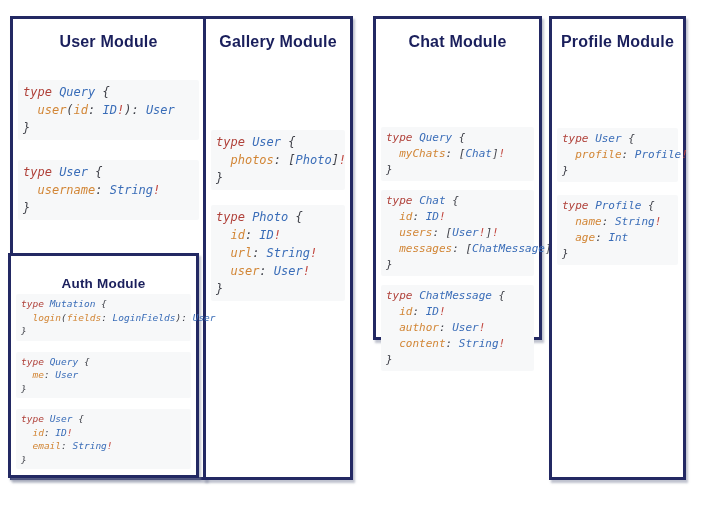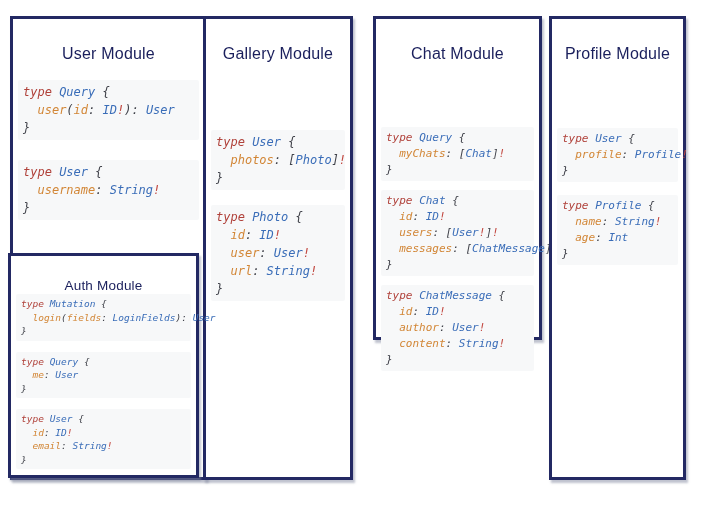--- a/index.html
+++ b/index.html
@@ -9,23 +9,23 @@
   html,body{margin:0;padding:0;background:#fff;}
   #canvas{position:relative;width:704px;height:511px;background:#ffffff;overflow:hidden;
           font-family:"Liberation Sans",sans-serif;}
   .panel{position:absolute;background:#fff;border:3px solid var(--border);
          box-shadow:2px 3px 2px var(--shadow);box-sizing:border-box;}
   #panel-user   {left:10px; top:16px; width:197px; height:464px;}
   #panel-gallery{left:203px;top:16px; width:150px; height:464px;}
   #panel-chat   {left:373px;top:16px; width:169px; height:324px;}
   #panel-profile{left:549px;top:16px; width:137px; height:464px;}
   #panel-auth   {left:8px;  top:253px;width:191px; height:225px;z-index:2;}
-  .panel-title{margin:12px;padding-top:14px;text-align:center;font-weight:normal;
+  .panel-title{margin:0;padding-top:14px;text-align:center;font-weight:bold;
                font-size:16px;letter-spacing:.2px;color:var(--title);}
-  #panel-auth .panel-title{padding-top:10px;font-size:13.5px;}
+  #panel-auth .panel-title{padding-top:20px;font-size:13.5px;}
   .code-area{position:absolute;left:5px;right:5px;}
   #panel-user    .code-area{top:61px; --lh:18px;--fs:12px;--gap:20px;}
   #panel-gallery .code-area{top:111px;--lh:18px;--fs:12px;--gap:15px;}
   #panel-chat    .code-area{top:108px;--lh:16px;--fs:11px;--gap:9px;}
   #panel-profile .code-area{top:109px;--lh:16px;--fs:11px;--gap:13px;}
   #panel-auth    .code-area{top:38px; --lh:13.5px;--fs:9.5px;--gap:11px;}
   .code-block{background:var(--codebg);padding:3px 5px;margin-bottom:var(--gap);
               border-radius:2px;font-style:italic;}
   .code-line{white-space:pre;font-family:"DejaVu Sans Mono","Liberation Mono",monospace;
              font-size:var(--fs);line-height:var(--lh);}
@@ -58,22 +58,22 @@
     <h2 class="panel-title">Gallery Module</h2>
     <div class="code-area">
         <div class="code-block">
           <div class="code-line"><span class="tok-kw">type</span><span class="tok-pl"> </span><span class="tok-tn">User</span><span class="tok-pl"> {</span></div>
           <div class="code-line"><span class="tok-pl">  </span><span class="tok-fld">photos</span><span class="tok-pl">: [</span><span class="tok-tn">Photo</span><span class="tok-pl">]</span><span class="tok-bang">!</span></div>
           <div class="code-line"><span class="tok-pl">}</span></div>
         </div>
         <div class="code-block">
           <div class="code-line"><span class="tok-kw">type</span><span class="tok-pl"> </span><span class="tok-tn">Photo</span><span class="tok-pl"> {</span></div>
           <div class="code-line"><span class="tok-pl">  </span><span class="tok-fld">id</span><span class="tok-pl">: </span><span class="tok-tn">ID</span><span class="tok-bang">!</span></div>
+          <div class="code-line"><span class="tok-pl">  </span><span class="tok-fld">url</span><span class="tok-pl">: </span><span class="tok-tn">String</span><span class="tok-bang">!</span></div>
           <div class="code-line"><span class="tok-pl">  </span><span class="tok-fld">user</span><span class="tok-pl">: </span><span class="tok-tn">User</span><span class="tok-bang">!</span></div>
-          <div class="code-line"><span class="tok-pl">  </span><span class="tok-fld">url</span><span class="tok-pl">: </span><span class="tok-tn">String</span><span class="tok-bang">!</span></div>
           <div class="code-line"><span class="tok-pl">}</span></div>
         </div>
       </div>
   </div>
 
   <div class="panel" id="panel-chat">
     <h2 class="panel-title">Chat Module</h2>
     <div class="code-area">
         <div class="code-block">
           <div class="code-line"><span class="tok-kw">type</span><span class="tok-pl"> </span><span class="tok-tn">Query</span><span class="tok-pl"> {</span></div>

